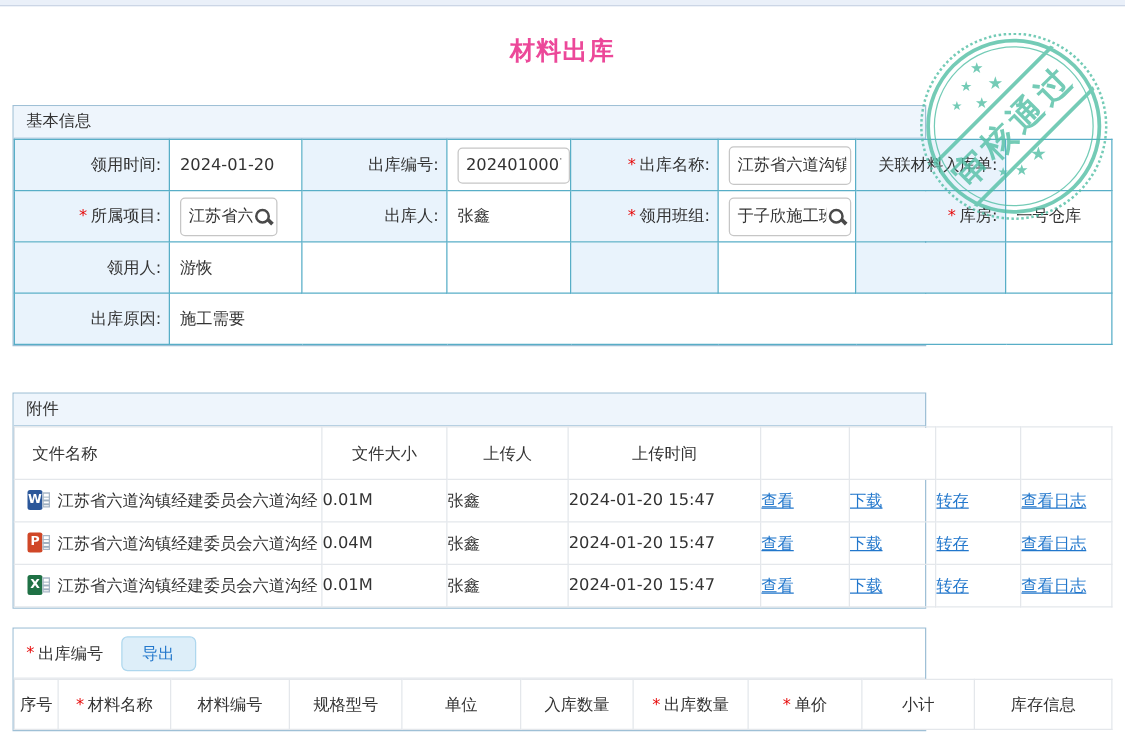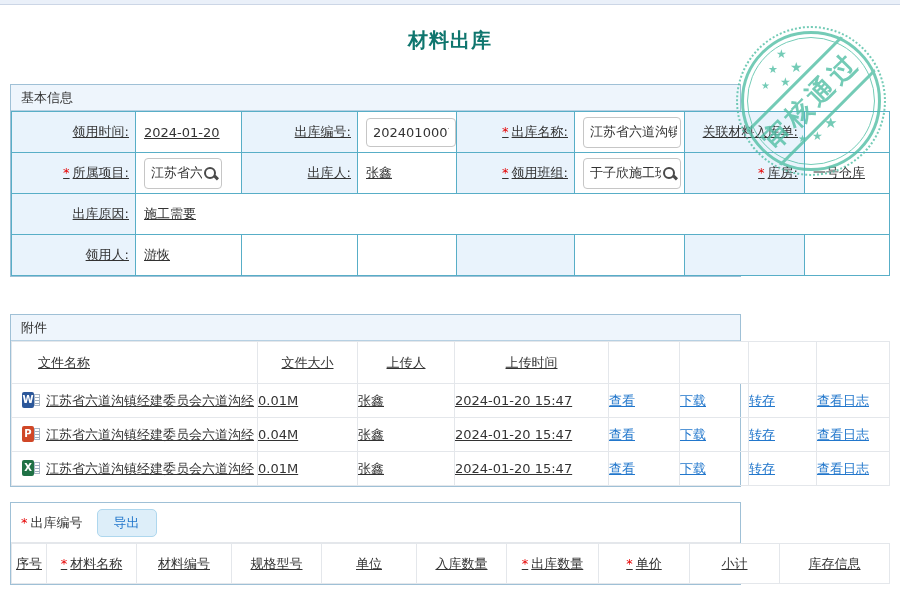--- a/index.html
+++ b/index.html
@@ -2,48 +2,48 @@
 <html><head>
 <meta charset="utf-8">
 <style>
   * { box-sizing: border-box; margin: 0; padding: 0; }
   html,body { width: 900px; height: 600px; overflow: hidden; background: #fff; }
   body { font-family: "DejaVu Sans", "Liberation Sans", sans-serif; font-size: 13px; color: #333; }
   #app { position: relative; width: 900px; height: 600px; overflow: hidden; background: #fff; }
 
   .topbar { height: 5px; background: #eaf0f9; border-bottom: 1px solid #ccd6e6; }
 
-  .page-title { margin-top: 22px; text-align: center; font-size: 20px; font-weight: bold; color: #0f766e; letter-spacing: 1px; }
+  .page-title { margin-top: 22px; text-align: center; font-size: 20px; font-weight: bold; color: #ec4899; letter-spacing: 1px; }
 
   .panel { width: 731px; margin-left: 10px; border: 1px solid #9fc0d6; background: #fff; }
   .panel-basic { margin-top: 30px; }
   .panel-attach { margin-top: 37px; }
   .panel-detail { margin-top: 15px; }
 
   .sec-header { height: 26px; line-height: 25px; padding-left: 10px; background: #eef5fc; border-bottom: 1px solid #b7d0e2; color: #333; }
 
   
-  table { border-collapse: collapse; table-layout: fixed; width: 100%; text-decoration: underline; }
+  table { border-collapse: collapse; table-layout: fixed; width: 100%; }
   .form-table td { border: 1px solid #58aec7; height: 41px; font-size: 13px; overflow: hidden; white-space: nowrap; }
   .form-table td.lbl { background: #e9f3fc; text-align: right; padding-right: 6px; }
   .form-table td.val { background: #fff; text-align: left; padding-left: 8px; }
   .req { color: #e60000; margin-right: 3px; font-weight: normal; }
 
   .box-input { height: 29px; border: 1px solid #c6c6c6; border-radius: 4px; padding: 0 6px; font-size: 13px; color: #333; background: #fff; font-family: inherit; }
   .search-box { display: inline-flex; align-items: center; height: 31px; border: 1px solid #c6c6c6; border-radius: 4px; background: #fff; padding: 0 3px 0 6px; vertical-align: middle; }
   .search-text { overflow: hidden; white-space: nowrap; display: inline-block; text-align: center; }
   .mag { position: relative; width: 15px; height: 15px; display: inline-block; flex: none; margin-left: 1px; cursor: pointer; }
   .mag::before { content: ""; position: absolute; left: 1px; top: 1px; width: 8px; height: 8px; border: 2px solid #4a4a4a; border-radius: 50%; }
   .mag::after { content: ""; position: absolute; left: 10px; top: 10px; width: 2.5px; height: 5px; background: #4a4a4a; transform: rotate(-45deg); transform-origin: top center; }
 
   
   .att-table th, .att-table td { border: 1px solid #e4e7eb; font-weight: normal; overflow: hidden; white-space: nowrap; }
   .att-table th { height: 42px; background: #fff; text-align: center; }
   .att-table td { height: 34px; text-align: left; }
-  .att-table th.name-col, .att-table td.name-col { text-align: left; padding-left: 26px; }
+  .att-table th.name-col, .att-table td.name-col { text-align: left; padding-left: 14px; }
   .att-table td.name-col { padding-left: 10px; }
   .att-table a { color: #2277cc; text-decoration: underline; cursor: pointer; }
 
   .ficon { display: inline-block; position: relative; width: 18px; height: 16px; vertical-align: -3px; margin-right: 6px; }
   .ficon .lt { position: absolute; left: 0; top: 0; width: 12px; height: 16px; border-radius: 2px; color: #fff; font-size: 10px; line-height: 16px; font-weight: bold; text-align: center; }
   .ficon .pg { position: absolute; left: 12px; top: 2px; width: 6px; height: 12px; background: #fff; border: 1px solid #a8b6c6; background-image: repeating-linear-gradient(180deg, transparent 0 2px, #9fb0c0 2px 3px); }
   .ficon.word .lt { background: #2b579a; }
   .ficon.ppt .lt { background: #d04727; }
   .ficon.excel .lt { background: #1f7145; }
 
@@ -128,32 +128,32 @@
             <span class="search-text">于子欣施工班</span>
             <span class="mag"></span>
           </span>
         </td>
         <td class="lbl">
           <span class="req">*</span><span>库房:</span>
         </td>
         <td class="val">一号仓库</td>
       </tr>
       <tr>
+        <td class="lbl">领用人:</td>
+        <td class="val">游恢</td>
+        <td class="val"></td>
+        <td class="val"></td>
+        <td class="lbl"></td>
+        <td class="val"></td>
+        <td class="lbl"></td>
+        <td class="val"></td>
+      </tr>
+      <tr>
         <td class="lbl">出库原因:</td>
         <td class="val" colspan="7">施工需要</td>
-      </tr>
-      <tr>
-        <td class="lbl">领用人:</td>
-        <td class="val">游恢</td>
-        <td class="val"></td>
-        <td class="val"></td>
-        <td class="lbl"></td>
-        <td class="val"></td>
-        <td class="lbl"></td>
-        <td class="val"></td>
       </tr>
     </tbody>
       </table>
   </div>
 
   <div class="panel panel-attach">
     <div class="sec-header">附件</div>
     <table class="att-table">
       <colgroup>
         <col style="width:246px">

